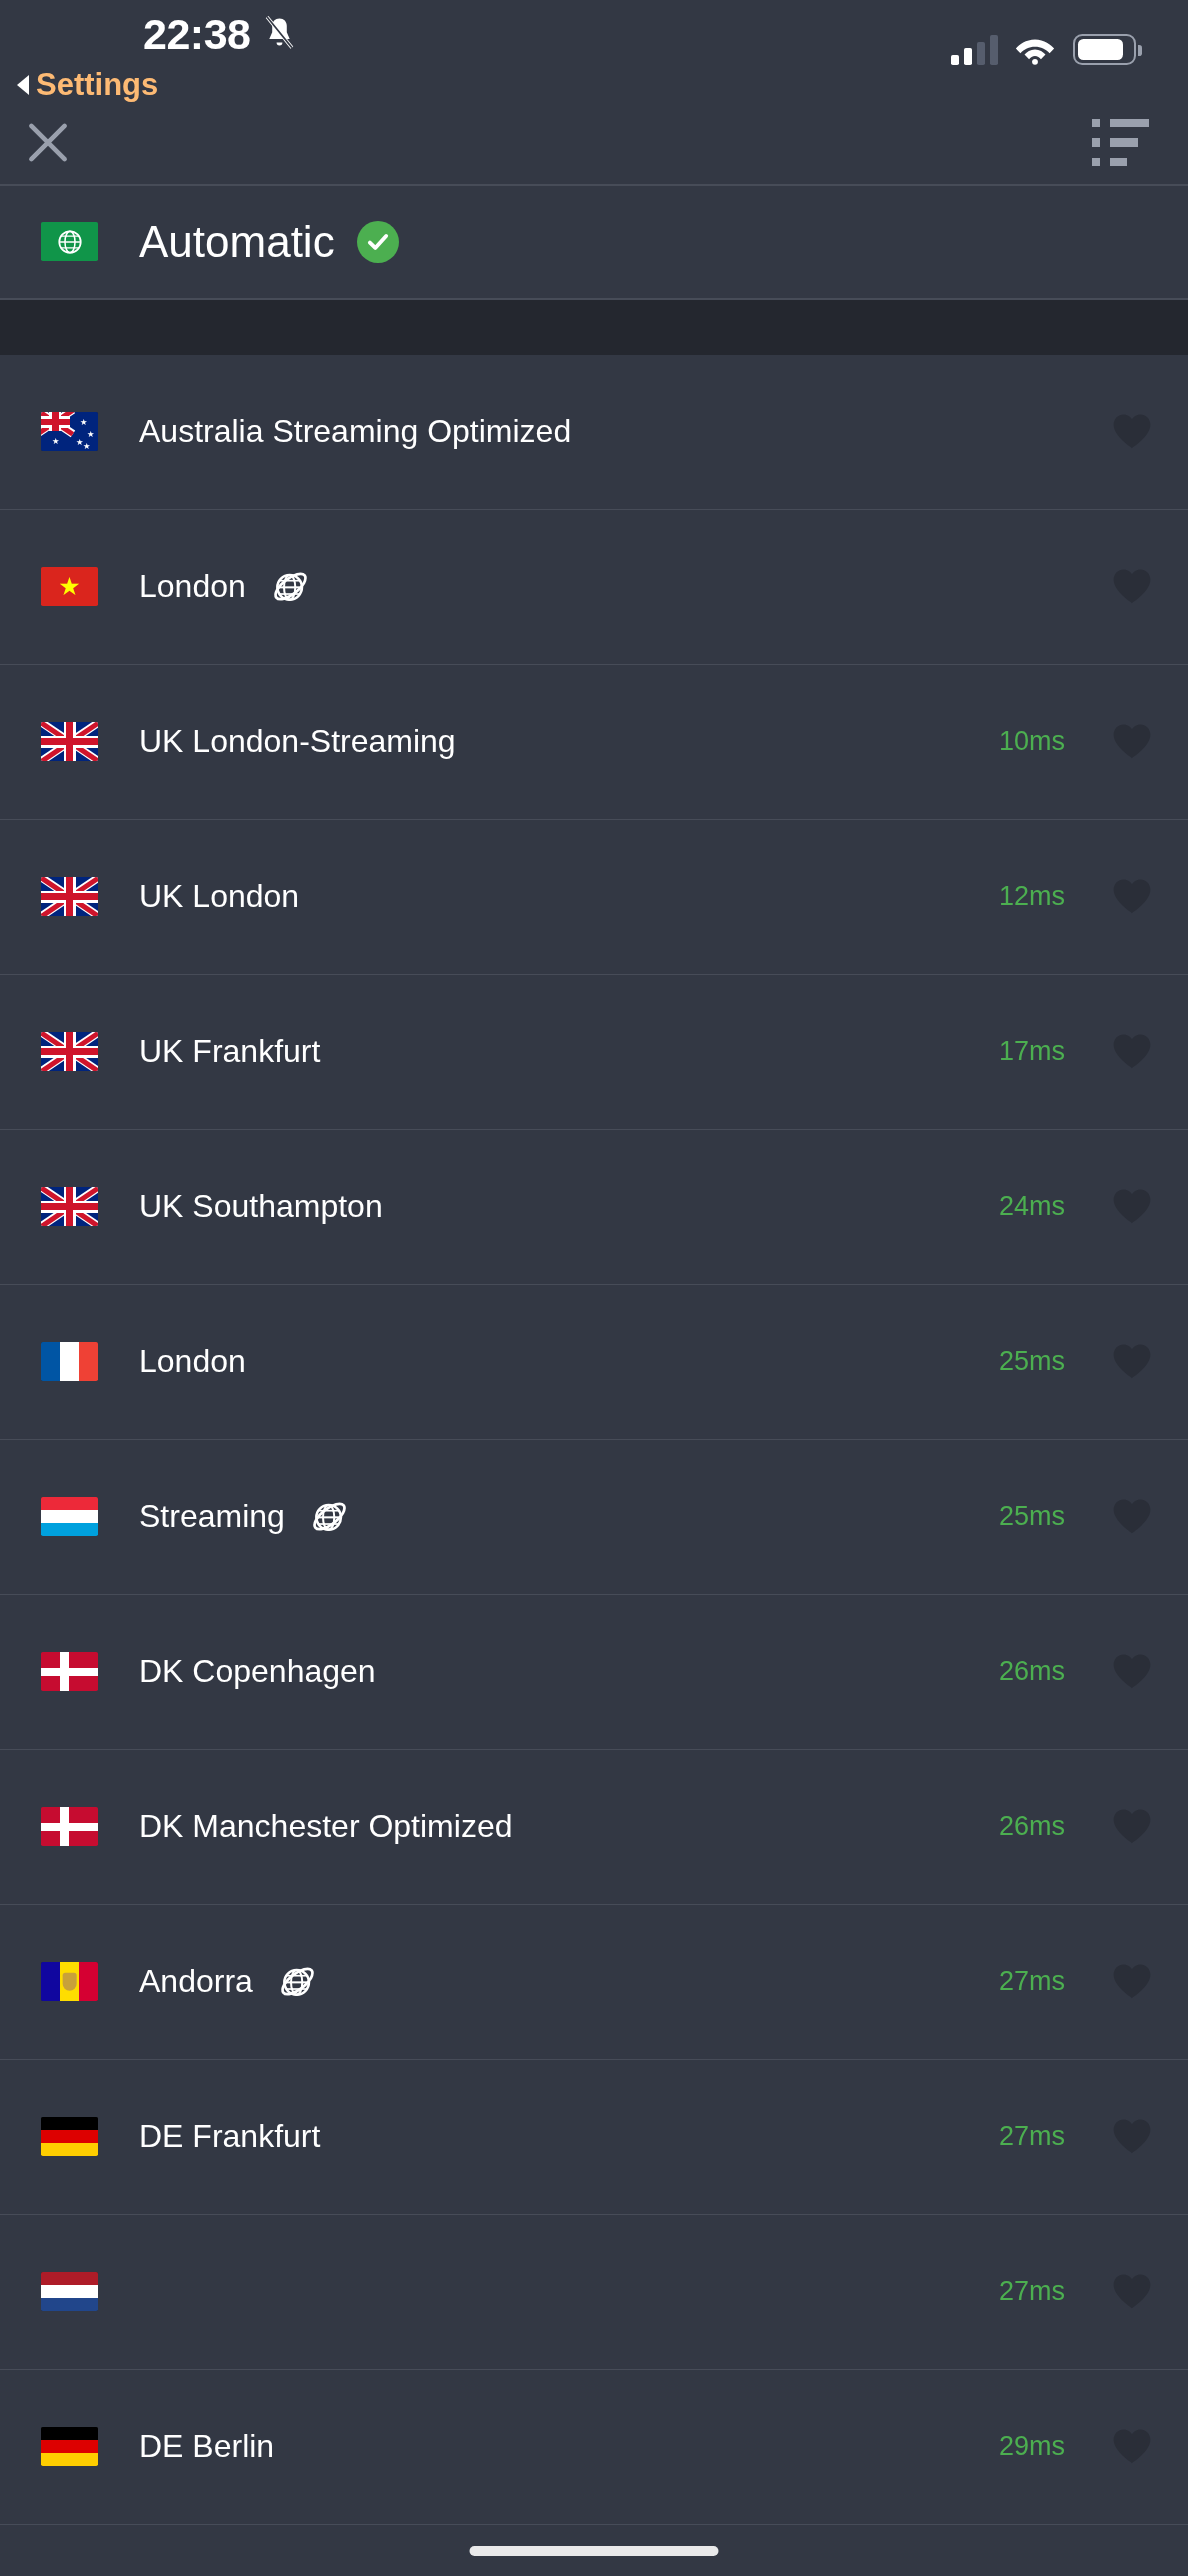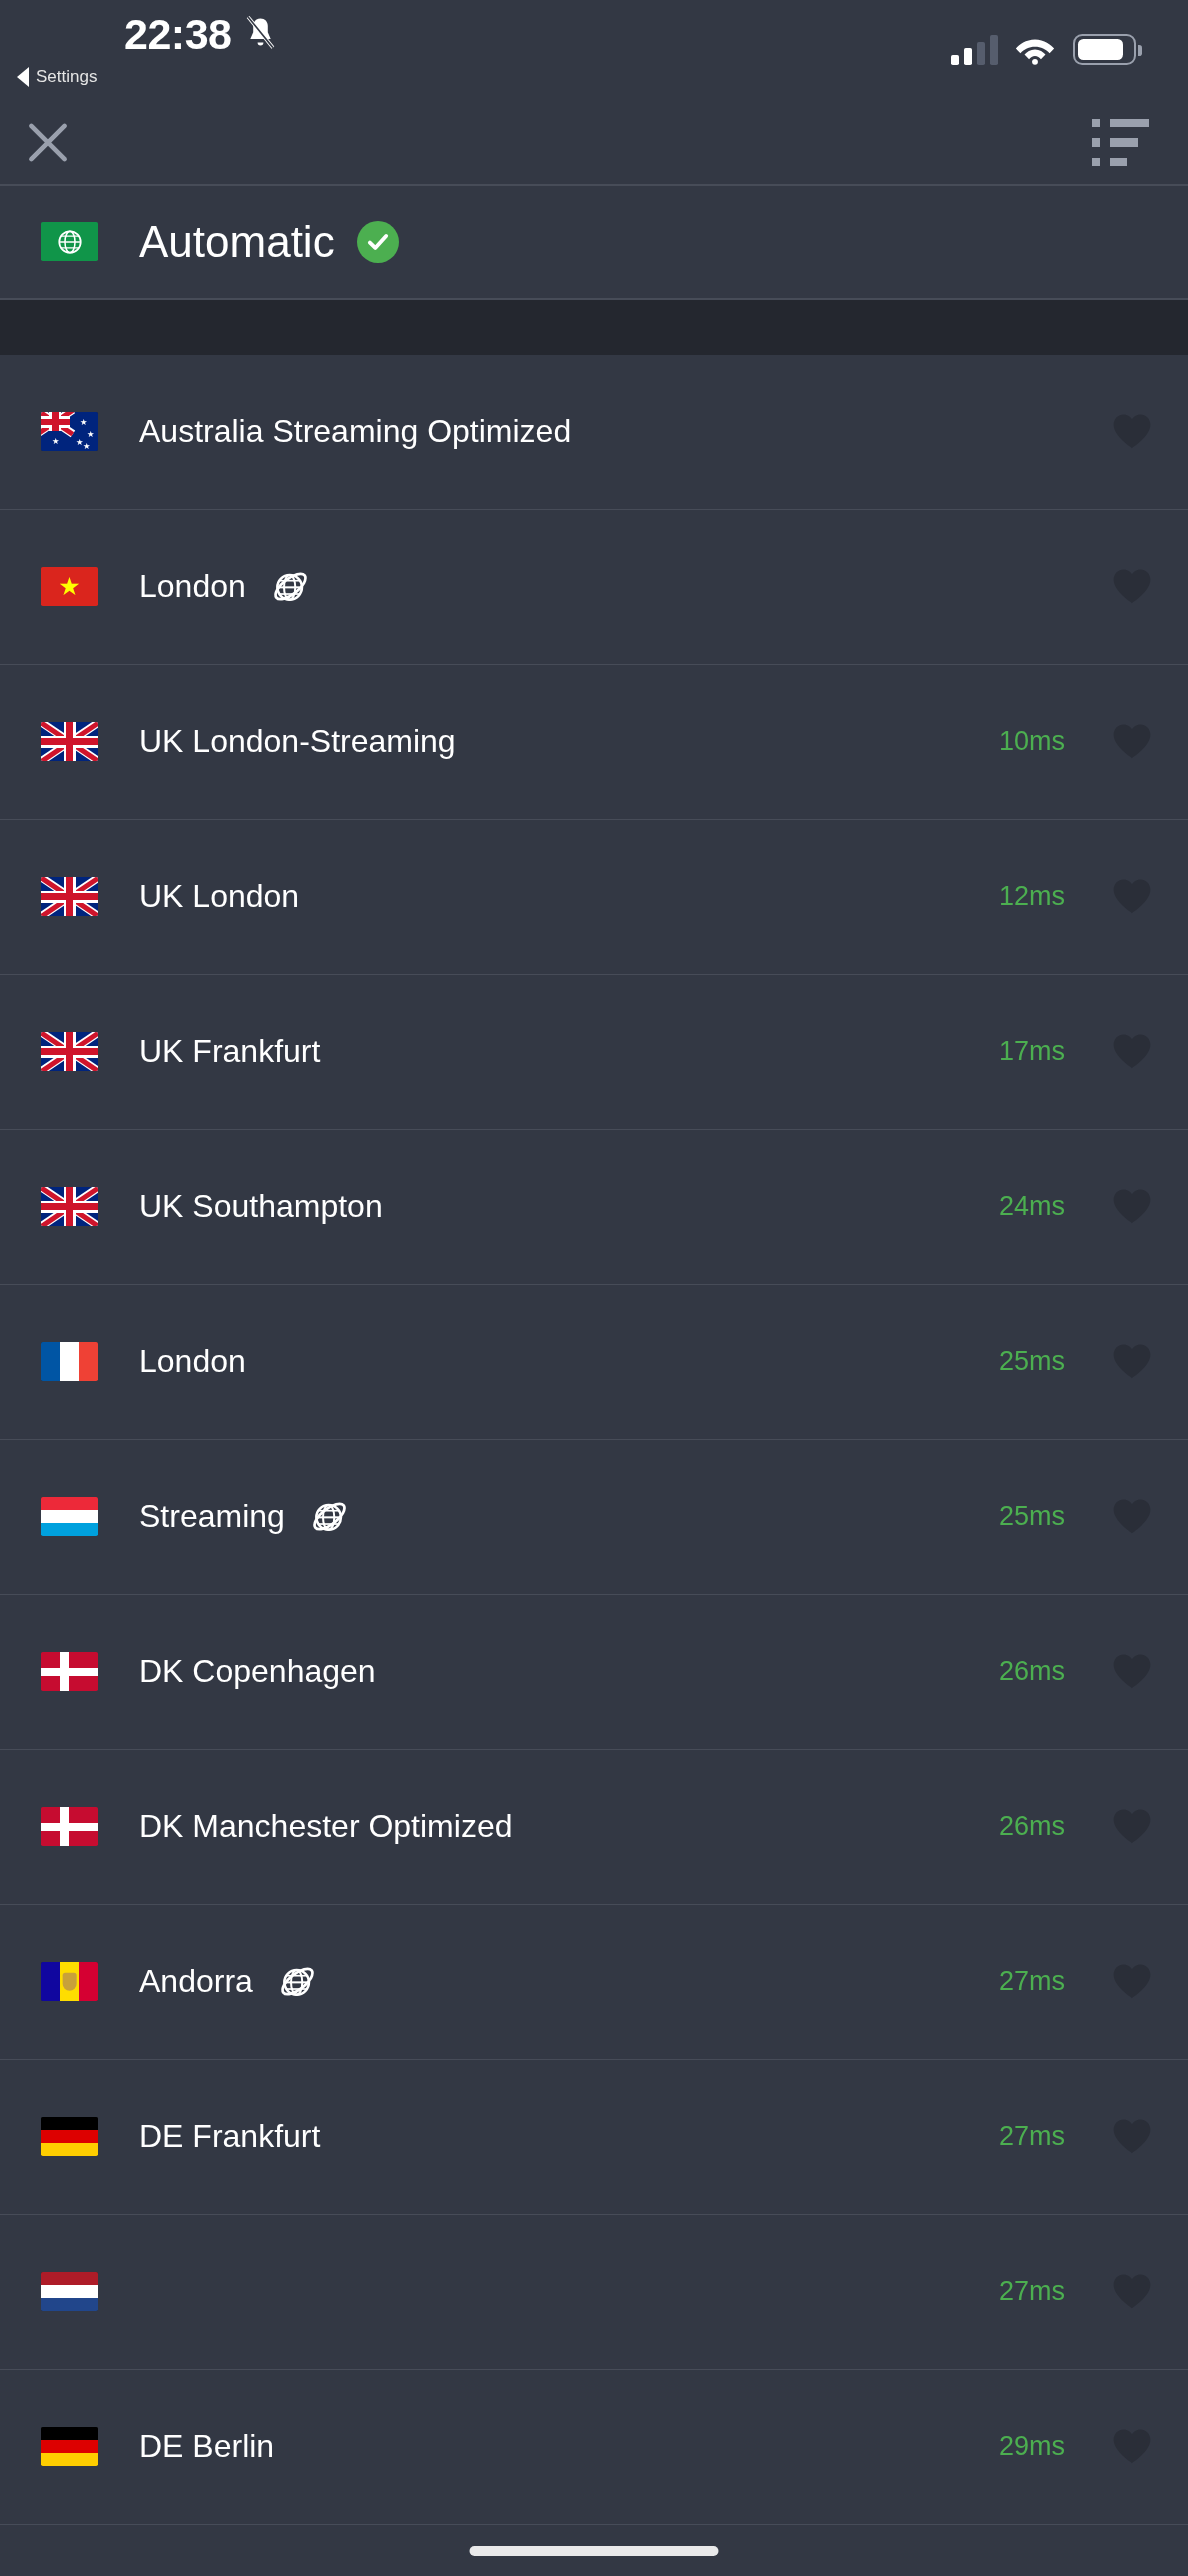--- a/index.html
+++ b/index.html
@@ -9,41 +9,41 @@
     font-family: "Liberation Sans", sans-serif;
     overflow: hidden;
   }
   .screen { position: relative; width: 1188px; height: 2576px; background: #333844; }
 
   
   .statusbar {
     position: relative; height: 101px; width: 100%;
   }
   .sb-time-wrap {
-    position: absolute; left: 124px; top: 13px;
+    position: absolute; left: 143px; top: 13px;
     display: flex; align-items: center; gap: 12px;
   }
   .sb-time {
     font-size: 43px; font-weight: bold; color: #ffffff;
     letter-spacing: -0.5px; line-height: 1;
   }
   .bell-slash { position: relative; width: 35px; height: 39px; }
   .bell-slash svg { display: block; }
 
   .sb-back {
     position: absolute; left: 16.6px; top: 67px;
     display: flex; align-items: center; gap: 7.4px;
   }
   .sb-back .tri {
     width: 0; height: 0;
     border-top: 10px solid transparent;
     border-bottom: 10px solid transparent;
     border-right: 12px solid #ffffff;
   }
-  .sb-back .lbl { font-size: 17px; color: #e5e5e5; font-weight: 400; }
+  .sb-back .lbl { font-size: 31px; color: #fdba74; font-weight: 700; }
 
   .sb-right {
     position: absolute; right: 52px; top: 24px;
     display: flex; align-items: flex-end; gap: 16.6px; height: 41px;
   }
   .bars { display: flex; align-items: flex-end; gap: 4.6px; height: 31px; }
   .bars i { display: block; width: 8.3px; border-radius: 1.8px; background: #6d7484; }
   .bars i.b1 { height: 10px; }
   .bars i.b2 { height: 16.6px; }
   .bars i.b3 { height: 23px; background: #565d6d; }

